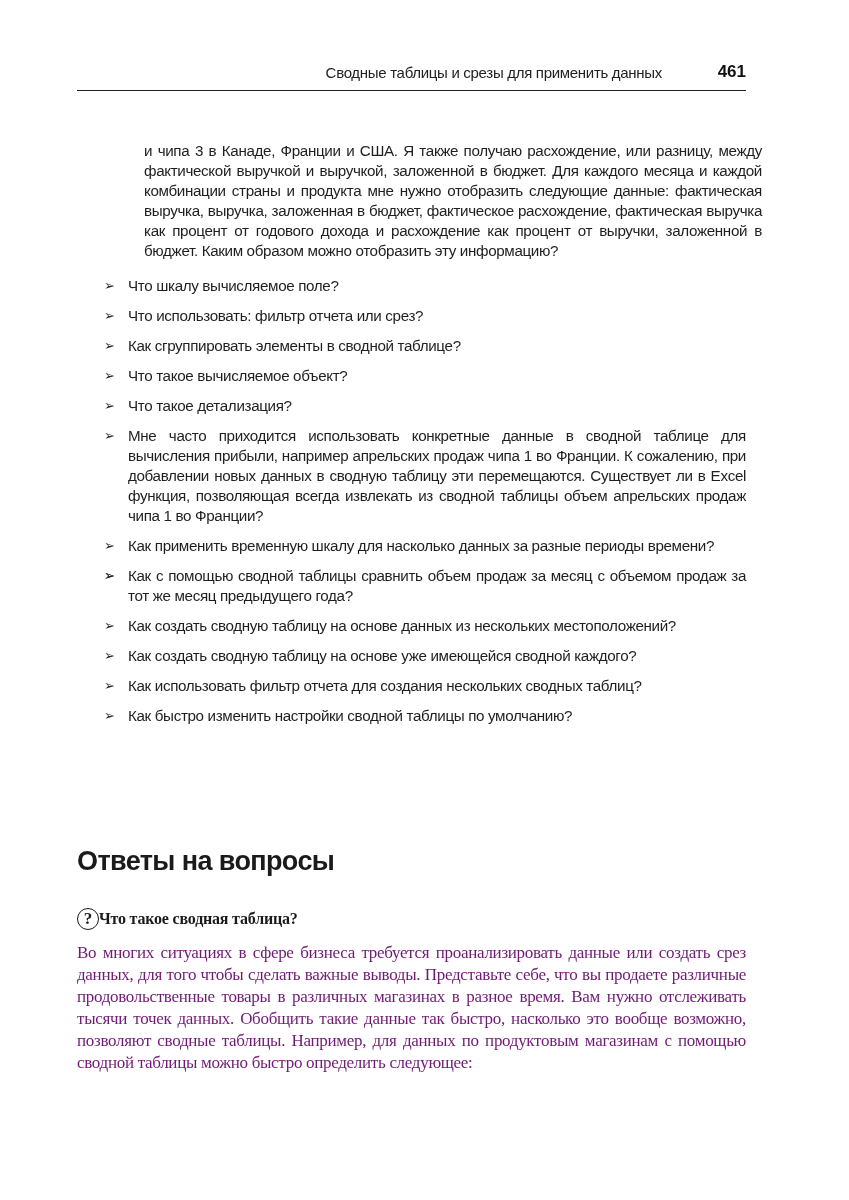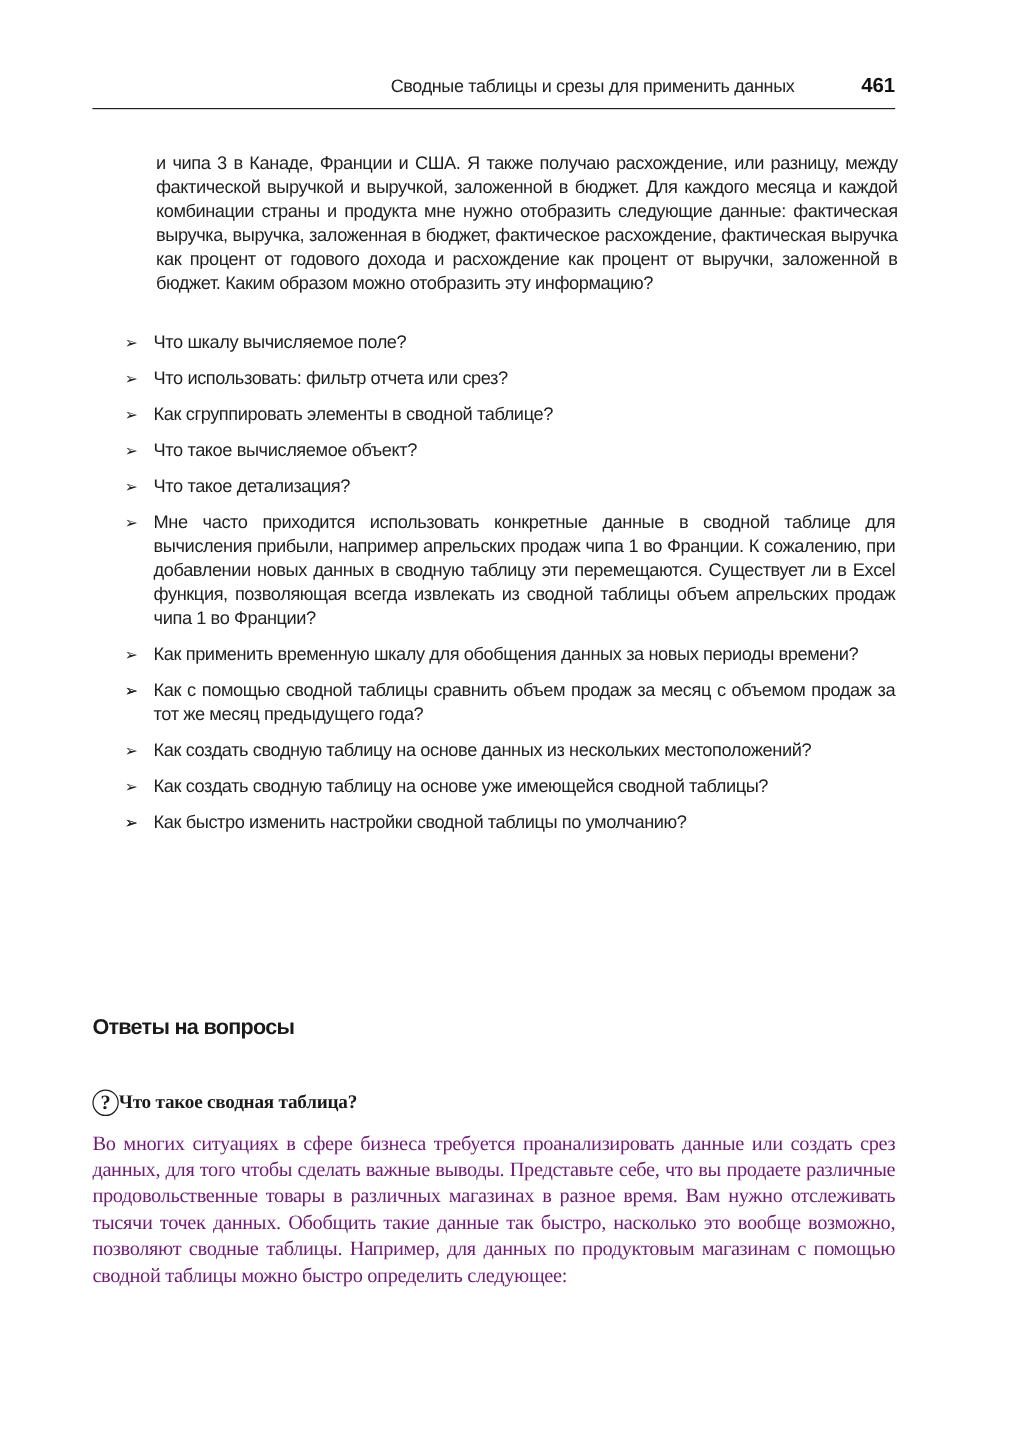--- a/index.html
+++ b/index.html
@@ -46,21 +46,21 @@
       letter-spacing: -0.35px;
       line-height: 20px;
       color: #1f1f1f;
     }
     .cont-para {
       position: absolute;
       left: 128px;
       top: 125px;
       width: 618px;
       text-align: justify;
-      margin: 2px;
+      margin: 16px;
     }
     .q-list {
       position: absolute;
       left: 100px;
       top: 276px;
       width: 646px;
       margin: 0;
       padding: 0;
       list-style: none;
     }
@@ -76,21 +76,21 @@
       top: 0;
       font-size: 13px;
       color: #222;
     }
     .section-title {
       position: absolute;
       left: 77px;
       top: 846px;
       margin: 0;
       font-family: "Liberation Sans", sans-serif;
-      font-size: 18px;
+      font-size: 27px;
       font-weight: bold;
       letter-spacing: -0.6px;
       color: #1a1a1a;
     }
     .question-heading {
       position: absolute;
       left: 77px;
       top: 905px;
       height: 28px;
       display: flex;
@@ -141,26 +141,26 @@
 
 <p class="cont-para sans">и чипа 3 в Канаде, Франции и США. Я также получаю расхождение, или разницу, между фактической выручкой и выручкой, заложенной в бюджет. Для каждого месяца и каждой комбинации страны и продукта мне нужно отобразить следующие данные: фактическая выручка, выручка, заложенная в бюджет, фактическое расхождение, фактическая выручка как процент от годового дохода и расхождение как процент от выручки, заложенной в бюджет. Каким образом можно отобразить эту информацию?</p>
 
 <ul class="q-list sans">
   <li class="q-item"><span class="q-bullet">➢</span><span>Что шкалу вычисляемое поле?</span></li>
   <li class="q-item"><span class="q-bullet">➢</span><span>Что использовать: фильтр отчета или срез?</span></li>
   <li class="q-item"><span class="q-bullet">➢</span><span>Как сгруппировать элементы в сводной таблице?</span></li>
   <li class="q-item"><span class="q-bullet">➢</span><span>Что такое вычисляемое объект?</span></li>
   <li class="q-item"><span class="q-bullet">➢</span><span>Что такое детализация?</span></li>
   <li class="q-item"><span class="q-bullet">➢</span><span>Мне часто приходится использовать конкретные данные в сводной таблице для вычисления прибыли, например апрельских продаж чипа 1 во Франции. К сожалению, при добавлении новых данных в сводную таблицу эти перемещаются. Существует ли в Excel функция, позволяющая всегда извлекать из сводной таблицы объем апрельских продаж чипа 1 во Франции?</span></li>
-  <li class="q-item"><span class="q-bullet">➢</span><span>Как применить временную шкалу для обобщения данных за новых периоды времени?</span></li>
+  <li class="q-item"><span class="q-bullet">➢</span><span>Как применить временную шкалу для насколько данных за разные периоды времени?</span></li>
   <li class="q-item"><span class="q-bullet">➢</span></li>
   <li class="q-item"><span class="q-bullet">➢</span><span>Как с помощью сводной таблицы сравнить объем продаж за месяц с объемом продаж за тот же месяц предыдущего года?</span></li>
   <li class="q-item"><span class="q-bullet">➢</span><span>Как создать сводную таблицу на основе данных из нескольких местоположений?</span></li>
-  <li class="q-item"><span class="q-bullet">➢</span><span>Как создать сводную таблицу на основе уже имеющейся сводной таблицы?</span></li>
-  <li class="q-item"><span class="q-bullet">➢</span></li>
+  <li class="q-item"><span class="q-bullet">➢</span><span>Как создать сводную таблицу на основе уже имеющейся сводной каждого?</span></li>
+  <li class="q-item"><span class="q-bullet">➢</span><span>Как использовать фильтр отчета для создания нескольких сводных таблиц?</span></li>
   <li class="q-item"><span class="q-bullet">➢</span><span>Как быстро изменить настройки сводной таблицы по умолчанию?</span></li>
 </ul>
 
 <h2 class="section-title">Ответы на вопросы</h2>
 
 <div class="question-heading">
   <span class="qmark-icon">?</span>
   <span class="question-text">Что такое сводная таблица?</span>
 </div>
 

